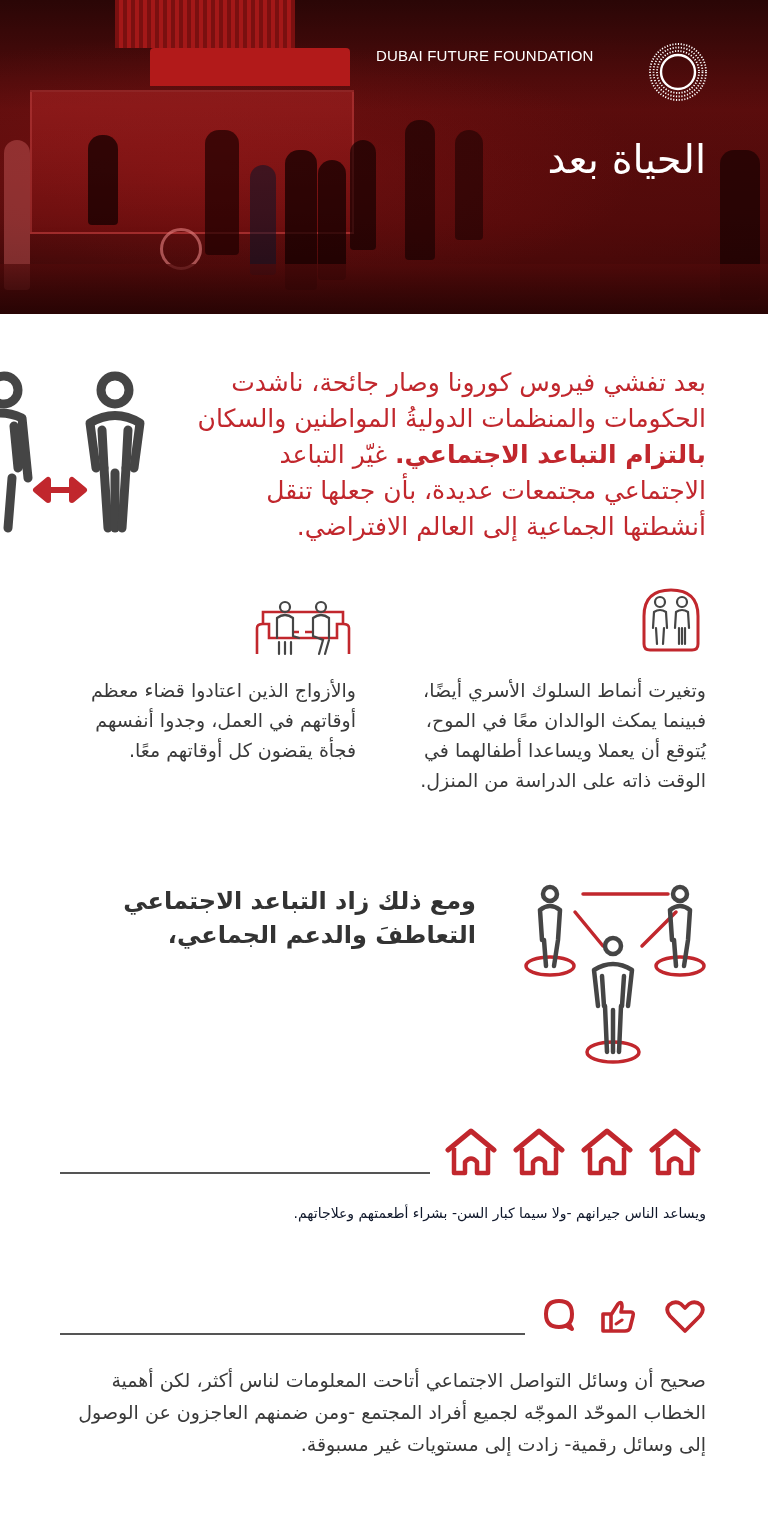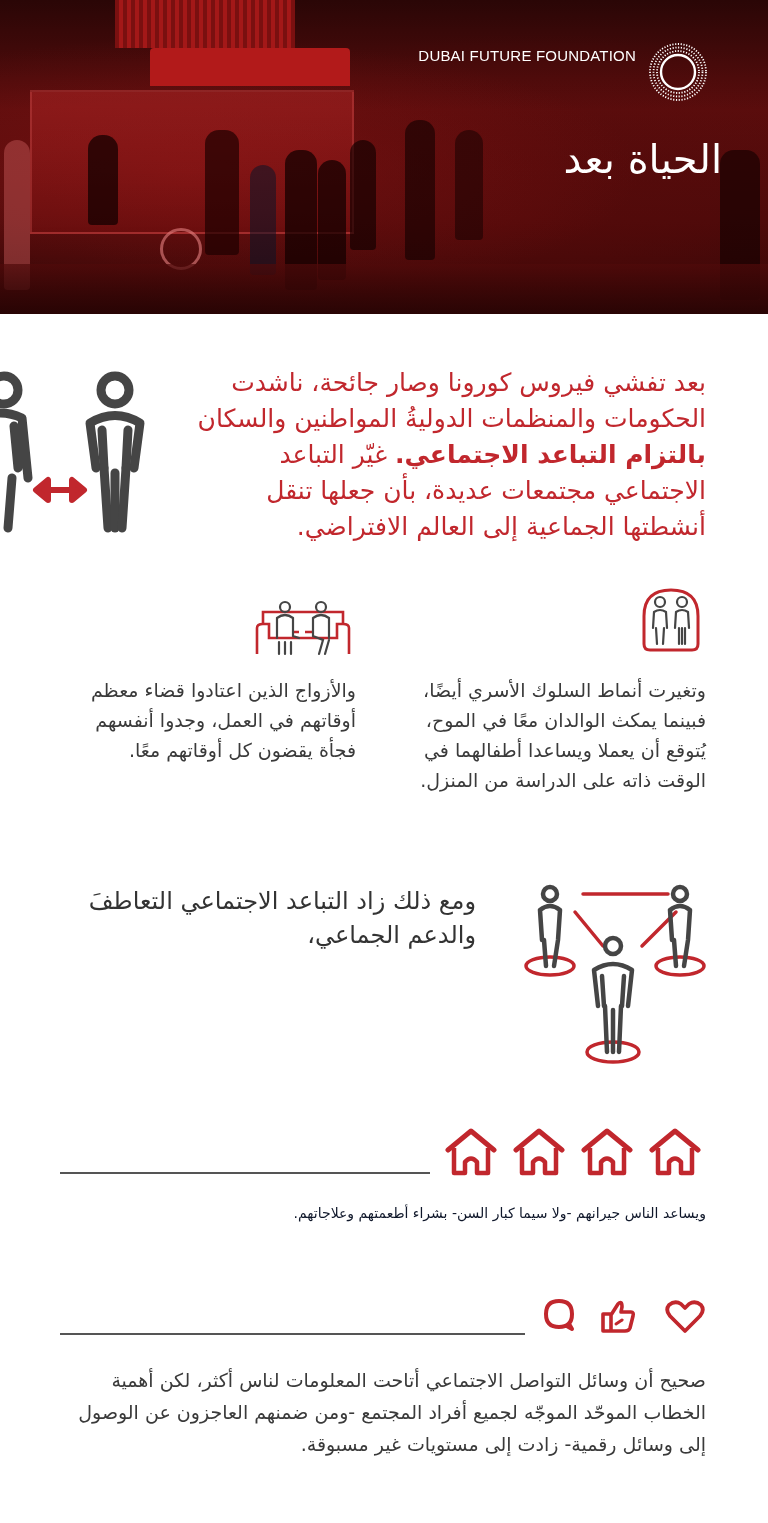--- a/index.html
+++ b/index.html
@@ -53,21 +53,21 @@
       font-size: 15px; line-height: 18px; letter-spacing: 0.2px;
       font-family: "Liberation Sans", sans-serif; font-weight: normal;
     }
     .logo-mark {
       position: absolute; right: 60px; top: 42px; width: 60px; height: 60px;
     }
     .logo-text-wrap {
       position: absolute; right: 132px; top: 47px; width: 260px;
     }
     .hero-title {
-      position: absolute; right: 46px; top: 136px;
+      position: absolute; right: 62px; top: 136px;
       color: #ffffff; direction: rtl; text-align: right;
       font-family: "DejaVu Sans", sans-serif;
     }
     .hero-title .l1, .hero-title .l2 { font-size: 40px; line-height: 46px; font-weight: normal; }
     .hero-title .l3 { font-size: 42px; line-height: 52px; font-weight: bold; }
 
     
     .rtl { direction: rtl; text-align: right; }
     .intro {
       position: absolute; right: 62px; top: 365px; width: 520px;
@@ -78,21 +78,21 @@
     .col-text {
       position: absolute; font-size: 19px; line-height: 30px; color: #3a3a3a;
     }
     .col-right { right: 62px; top: 675px; width: 290px; }
     .col-left  { right: 412px; top: 675px; width: 270px; }
 
     .support {
       position: absolute; right: 292px; top: 884px; width: 420px;
       font-size: 23px; line-height: 34px; color: #3a3a3a;
     }
-    .support .head { font-weight: normal; color: #333333; font-size: 24px; }
+    .support .head { font-weight: bold; color: #333333; font-size: 24px; }
 
     .divider {
       position: absolute; height: 2px; background: #555555;
     }
     .div1 { left: 60px; top: 1172px; width: 370px; }
     .div2 { left: 60px; top: 1333px; width: 465px; }
 
     .line-text {
       position: absolute; right: 62px; top: 1198px; width: 660px;
       font-size: 14px; line-height: 30px; color: #0f172a;
@@ -119,21 +119,21 @@
   <div class="person" style="left:285px;top:150px;width:32px;height:140px;"></div>
   <div class="person" style="left:318px;top:160px;width:28px;height:120px;"></div>
   <div class="person" style="left:350px;top:140px;width:26px;height:110px;background:rgba(15,0,0,0.65);"></div>
   <div class="person" style="left:405px;top:120px;width:30px;height:140px;background:rgba(15,0,0,0.6);"></div>
   <div class="person" style="left:455px;top:130px;width:28px;height:110px;background:rgba(15,0,0,0.5);"></div>
   <div class="person" style="left:720px;top:150px;width:40px;height:150px;background:rgba(15,0,0,0.6);"></div>
   <div class="wheel"></div>
   <div class="floor"></div>
 
   <div class="logo-text-wrap">
-    <div class="logo-en" style="color:#fff;text-align:right;">DUBAI FUTURE FOUNDATION</div>
+    <div class="logo-en" style="color:#fff;">DUBAI FUTURE FOUNDATION</div>
   </div>
   <div class="logo-mark">
     <svg width="60" height="60" viewBox="0 0 60 60">
       <circle cx="30" cy="30" r="28" fill="none" stroke="#ffffff" stroke-width="1.8" stroke-dasharray="1.2 1.6"></circle>
       <circle cx="30" cy="30" r="24.5" fill="none" stroke="#ffffff" stroke-width="1.8" stroke-dasharray="1.2 1.6"></circle>
       <circle cx="30" cy="30" r="21" fill="none" stroke="#ffffff" stroke-width="1.8" stroke-dasharray="1.2 1.6"></circle>
       <circle cx="30" cy="30" r="17" fill="none" stroke="#ffffff" stroke-width="2.4"></circle>
     </svg>
   </div>
 

